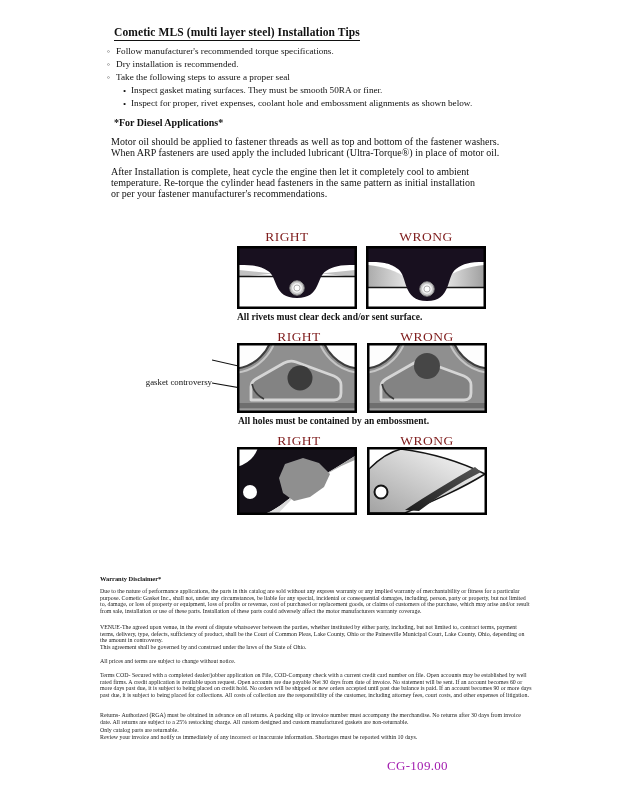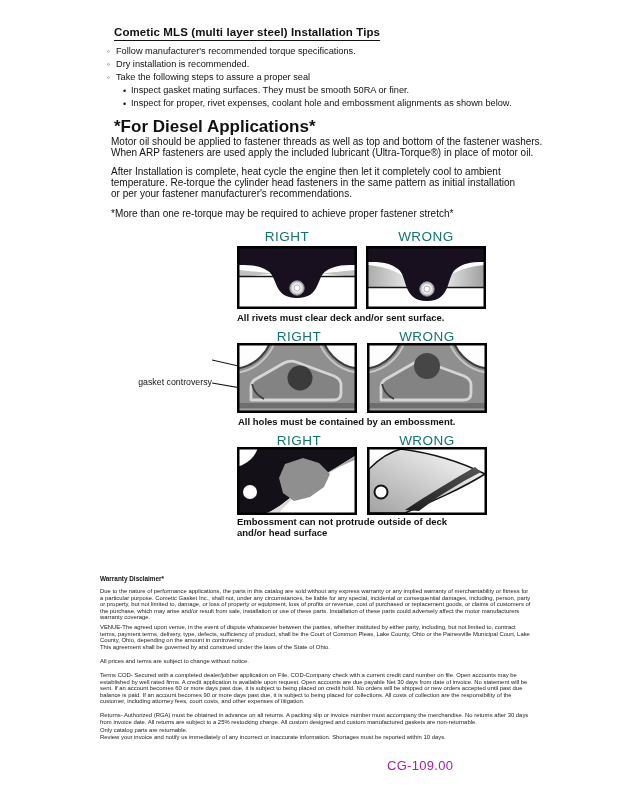--- a/index.html
+++ b/index.html
@@ -1,34 +1,34 @@
 <!DOCTYPE html>
 <html><head>
 <meta charset="utf-8">
 <style>
   * { margin:0; padding:0; box-sizing:border-box; }
   body { background:#ffffff; font-family:"Liberation Sans", sans-serif; color:#111; }
-  .page { position:relative; width:618px; height:800px; background:#ffffff; overflow:hidden; }
+  .page { position:relative; width:618px; height:800px; background:#ffffff; overflow:hidden;font-family:Liberation Serif, serif; }
 
   .title { position:absolute; left:114px; top:26px; font-size:11.5px; font-weight:bold;
            letter-spacing:.1px; border-bottom:1.6px solid #111; padding-bottom:2px; display:inline-block; }
 
   .tips { position:absolute; left:107px; top:45px; font-size:9.2px; line-height:12.9px; width:460px; }
   .tip-row { display:flex; }
   .tip-row .m { width:9px; font-size:8px; position:relative; top:1px; }
   .tip-sub { margin-left:16px; }
   .tip-sub .m { width:8px; font-size:9px; }
 
-  .diesel-head { position:absolute; left:114px; top:117px; font-size:17px; font-weight:bold; }
+  .diesel-head { position:absolute; left:114px; top:117px; font-size:10px; font-weight:bold; }
   .para { position:absolute; left:111px; width:460px; font-size:10px; line-height:11px; white-space:pre-line; }
   .p1 { top:136px; }
   .p2 { top:166px; }
   .p3 { top:208px; }
 
-  .dg-head { position:absolute; width:120px; text-align:center; font-size:13.5px; letter-spacing:.5px; color:#0f766e; }
+  .dg-head { position:absolute; width:120px; text-align:center; font-size:13.5px; letter-spacing:.5px; color:#7f1d1d; }
   .panel { position:absolute; display:block; }
   .caption { position:absolute; font-size:9.5px; font-weight:bold; line-height:11px; white-space:pre-line; }
 
   .lbl { position:absolute; left:100px; width:112px; text-align:right; font-size:8.8px; line-height:10px; white-space:pre-line; }
   .lbl1 { top:344px; }
   .lbl2 { top:377px; }
   .leaders { position:absolute; left:212px; top:354px; }
 
   .legal { position:absolute; left:100px; width:432px; font-size:5.9px; line-height:6.6px; color:#1b1b1b; white-space:pre-line; }
   .legal-head { position:absolute; left:100px; top:575px; font-size:6.4px; font-weight:bold; }
@@ -66,21 +66,20 @@
       <span>Inspect for proper, rivet expenses, coolant hole and embossment alignments as shown below.</span>
     </div>
   </div>
 
   <div class="diesel-head">*For Diesel Applications*</div>
   <div class="para p1">Motor oil should be applied to fastener threads as well as top and bottom of the fastener washers.
 When ARP fasteners are used apply the included lubricant (Ultra-Torque®) in place of motor oil.</div>
   <div class="para p2">After Installation is complete, heat cycle the engine then let it completely cool to ambient
 temperature. Re-torque the cylinder head fasteners in the same pattern as initial installation
 or per your fastener manufacturer's recommendations.</div>
-  <div class="para p3">*More than one re-torque may be required to achieve proper fastener stretch*</div>
 
   <div class="dg-head" style="left:227px; top:229px;">RIGHT</div>
   <div class="dg-head" style="left:366px; top:229px;">WRONG</div>
 
   <svg class="panel" style="left:237px; top:246px;" width="120" height="63" viewBox="0 0 120 63">
     <rect width="120" height="63" fill="#ffffff"></rect>
     <polygon points="2,24 36,27.5 2,31" fill="#c2c2c2"></polygon>
     <polygon points="118,24 84,27.5 118,31" fill="#c2c2c2"></polygon>
     <line x1="2" y1="30.5" x2="118" y2="30.5" stroke="#151515" stroke-width="1.4"></line>
     <path d="M2,2 H118 V19 C102,19 97,20 89,25 C79,31 84,52 60,52 C36,52 41,31 31,25 C23,20 18,19 2,19 Z" fill="#18101f"></path>
@@ -183,22 +182,20 @@
           <stop offset="1" stop-color="#555555"></stop>
       </linearGradient>
     </defs>
     <rect width="120" height="68" fill="#ffffff"></rect>
     <path d="M2,22 C12,12 22,5 34,2 C64,6 94,15 118,27 C94,42 66,54 38,66 L2,66 Z" fill="url(#g3w)" stroke="#141414" stroke-width="1.5"></path>
     <path d="M108,20 C84,34 60,48 38,63 L52,64 C70,50 92,36 114,25 Z" fill="url(#g3s)"></path>
     <circle cx="14" cy="45" r="6.5" fill="#ffffff" stroke="#141414" stroke-width="2"></circle>
     <rect x="1.25" y="1.25" width="117.5" height="65.5" fill="none" stroke="#000" stroke-width="2.5"></rect>
   </svg>
 
-  <div class="caption" style="left:237px; top:516px;">Embossment can not protrude outside of deck
-and/or head surface</div>
 
   <div class="legal-head">Warranty Disclaimer*</div>
   <div class="legal lp0">Due to the nature of performance applications, the parts in this catalog are sold without any express warranty or any implied warranty of merchantability or fitness for a particular purpose.  Cometic Gasket Inc., shall not, under any circumstances, be liable for any special, incidental or consequential damages, including, person, party or property, but not limited to, damage, or loss of property or equipment, loss of profits or revenue, cost of purchased or replacement goods, or claims of customers of the purchase, which may arise and/or result from sale, installation or use of these parts.  Installation of these parts could adversely affect the motor manufacturers warranty coverage.</div>
   <div class="legal lp1">VENUE-The agreed upon venue, in the event of dispute whatsoever between the parties, whether instituted by either party, including, but not limited to, contract terms, payment terms, delivery, type, defects, sufficiency of product, shall be the Court of Common Pleas, Lake County, Ohio or the Painesville Municipal Court, Lake County, Ohio, depending on the amount in controversy.
 This agreement shall be governed by and construed under the laws of the State of Ohio.</div>
   <div class="legal lp2">All prices and terms are subject to change without notice.</div>
   <div class="legal lp3">Terms COD- Secured with a completed dealer/jobber application on File, COD-Company check with a current credit card number on file.  Open accounts may be established by well rated firms.  A credit application is available upon request.  Open accounts are due payable Net 30 days from date of invoice.  No statement will be sent.  If an account becomes 60 or more days past due, it is subject to being placed on credit hold.  No orders will be shipped or new orders accepted until past due balance is paid.  If an account becomes 90 or more days past due, it is subject to being placed for collections.  All costs of collection are the responsibility of the customer, including attorney fees, court costs, and other expenses of litigation.</div>
   <div class="legal lp4">Returns- Authorized (RGA) must be obtained in advance on all returns.  A packing slip or invoice number must accompany the merchandise.  No returns after 30 days from invoice date.  All returns are subject to a 25% restocking charge.  All custom designed and custom manufactured gaskets are non-returnable.</div>
   <div class="legal lp5">Only catalog parts are returnable.
 Review your invoice and notify us immediately of any incorrect or inaccurate information.  Shortages must be reported within 10 days.</div>

